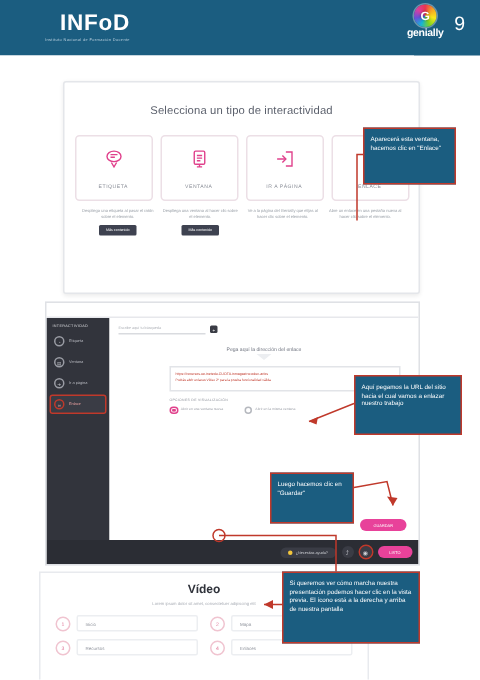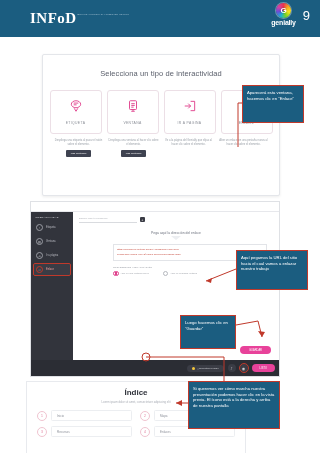--- a/index.html
+++ b/index.html
@@ -11,21 +11,21 @@
     position:relative;
   }
   
   .header{
     position:absolute;left:0;top:0;width:320px;height:37px;
     background:#1b5d80;
     display:flex;align-items:center;
   }
   .logo-infod{
     margin-left:30px;
-    display:flex;flex-direction:row;align-items:flex-start;font-family:Liberation Serif, serif;
+    display:flex;flex-direction:column;align-items:flex-end;
   }
   .logo-infod .lg-main{
     color:#ffffff;font-size:15px;font-weight:bold;letter-spacing:.5px;line-height:15px;
   }
   .logo-infod .lg-sub{
     color:#b9cfdd;font-size:2.6px;letter-spacing:.25px;line-height:5px;margin-top:1px;
   }
   .hdr-right{
     position:absolute;right:10px;top:3px;
     display:flex;align-items:center;gap:7px;
@@ -360,21 +360,21 @@
       </div>
       <div class="bb-ico">⤴</div>
       <div class="bb-ico circled">◉</div>
       <div class="bb-pink">
         <span>LISTO</span>
       </div>
     </div>
   </div>
 
   <div class="shot3">
-    <div class="s3-title">Índice</div>
+    <div class="s3-title">Vídeo</div>
     <div class="s3-sub">Lorem ipsum dolor sit amet, consectetuer adipiscing elit</div>
     <div class="s3-grid">
       <div class="s3-row">
         <div class="s3-cell">
           <span class="s3-num">1</span>
           <span class="s3-pill">Inicio</span>
         </div>
         <div class="s3-cell">
           <span class="s3-num">2</span>
           <span class="s3-pill">Mapa</span>

